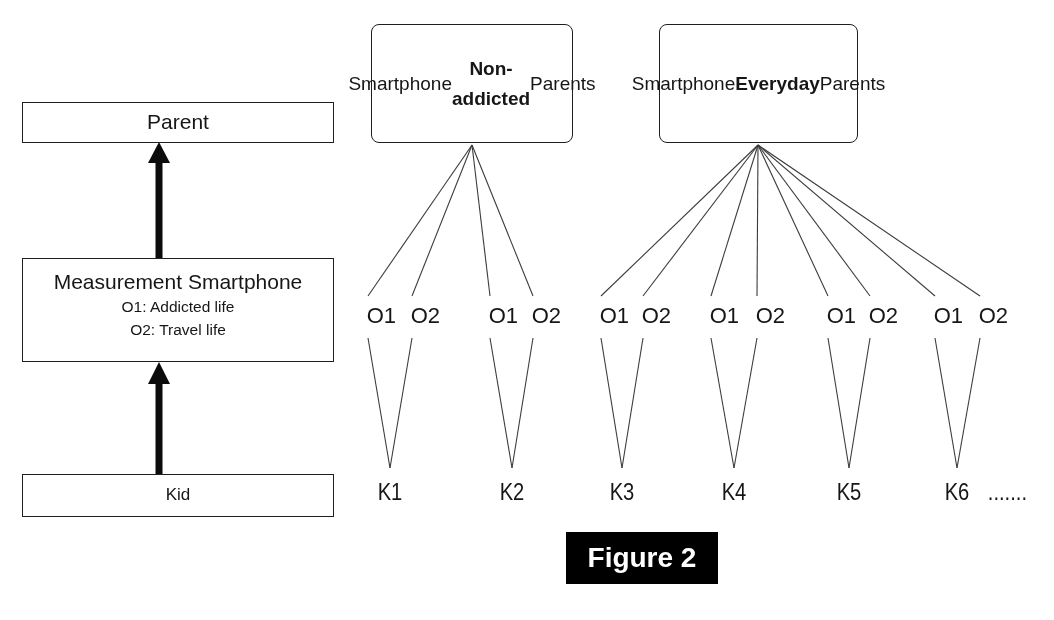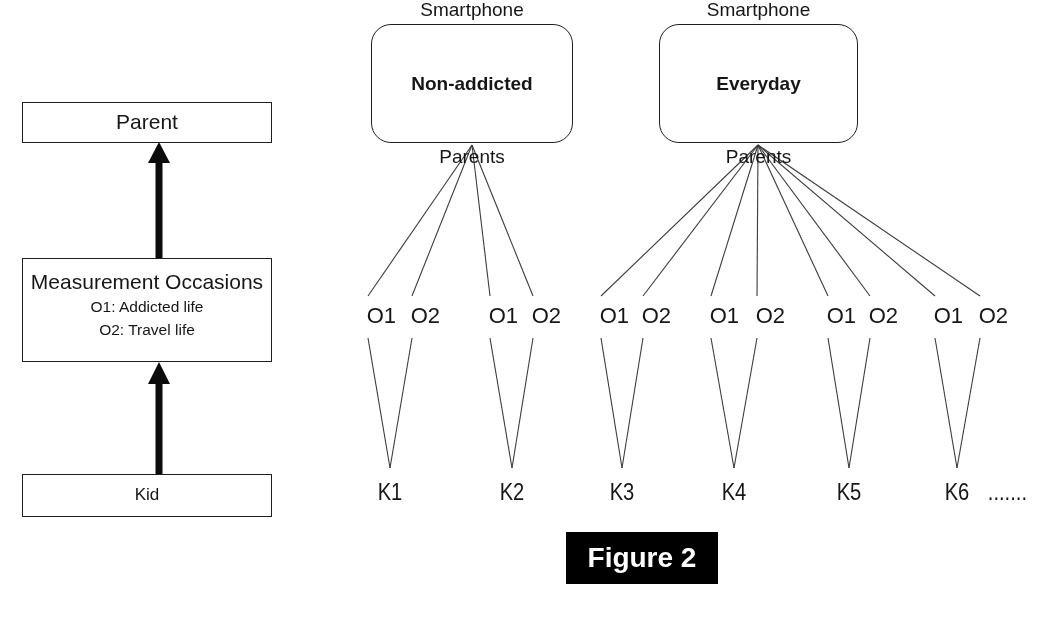--- a/index.html
+++ b/index.html
@@ -17,36 +17,36 @@
     font-family:"Liberation Sans", sans-serif;
     color:var(--ink);
     overflow:hidden;
   }
   .stage svg.wires{position:absolute;left:0;top:0;width:1054px;height:620px;}
   .wires line.thin{stroke:var(--line);stroke-width:1.1;}
   .wires .arrow line{stroke:#0c0c0c;stroke-width:7;}
   .wires .arrow polygon{fill:#0c0c0c;}
 
   .rect-box{
-    position:absolute;left:22px;width:250px;
+    position:absolute;left:22px;width:312px;
     border:1.6px solid #1f1f1f;background:#fff;
     box-sizing:border-box;text-align:center;
   }
   .box-parent{top:102px;height:41px;font-size:21px;line-height:38px;}
   .box-kid{top:474px;height:43px;font-size:17px;line-height:40px;}
   .box-measure{top:258px;height:104px;padding-top:9px;}
   .box-measure .mo-title{font-size:21px;line-height:27px;}
   .box-measure .mo-sub{font-size:15.5px;line-height:23px;}
 
   .group-box{
     position:absolute;top:24px;height:119px;
-    border:1.6px solid #1f1f1f;border-radius:20px;background:#fff;
+    border:1.6px solid #1f1f1f;border-radius:8px;background:#fff;
     box-sizing:border-box;
-    display:flex;flex-direction:column;justify-content:center;align-items:center;
-    font-size:19px;line-height:29.5px;text-align:center;gap:44px;
+    display:flex;flex-direction:row;justify-content:center;align-items:center;
+    font-size:19px;line-height:29.5px;text-align:center;
   }
   .group-box.nonaddicted{left:371px;width:202px;}
   .group-box.addicted{left:659px;width:199px;}
   .group-box .bold{font-weight:bold;}
 
   .olabel{
     position:absolute;top:301px;width:56px;
     text-align:right;font-size:22px;line-height:30px;
   }
   .kid{
@@ -110,21 +110,21 @@
       <line class="thin" x1="828" y1="338" x2="849" y2="468"></line>
       <line class="thin" x1="870" y1="338" x2="849" y2="468"></line>
       <line class="thin" x1="935" y1="338" x2="957" y2="468"></line>
       <line class="thin" x1="980" y1="338" x2="957" y2="468"></line>
     </g>
   </svg>
 
   <div class="rect-box box-parent">Parent</div>
 
   <div class="rect-box box-measure">
-    <div class="mo-title">Measurement Occasions</div>
+    <div class="mo-title">Measurement Smartphone</div>
     <div class="mo-sub">O1: Addicted life</div>
     <div class="mo-sub">O2: Travel life</div>
   </div>
 
   <div class="rect-box box-kid">Kid</div>
 
   <div class="group-box nonaddicted">
     <div>Smartphone</div>
     <div class="bold">Non-addicted</div>
     <div>Parents</div>

